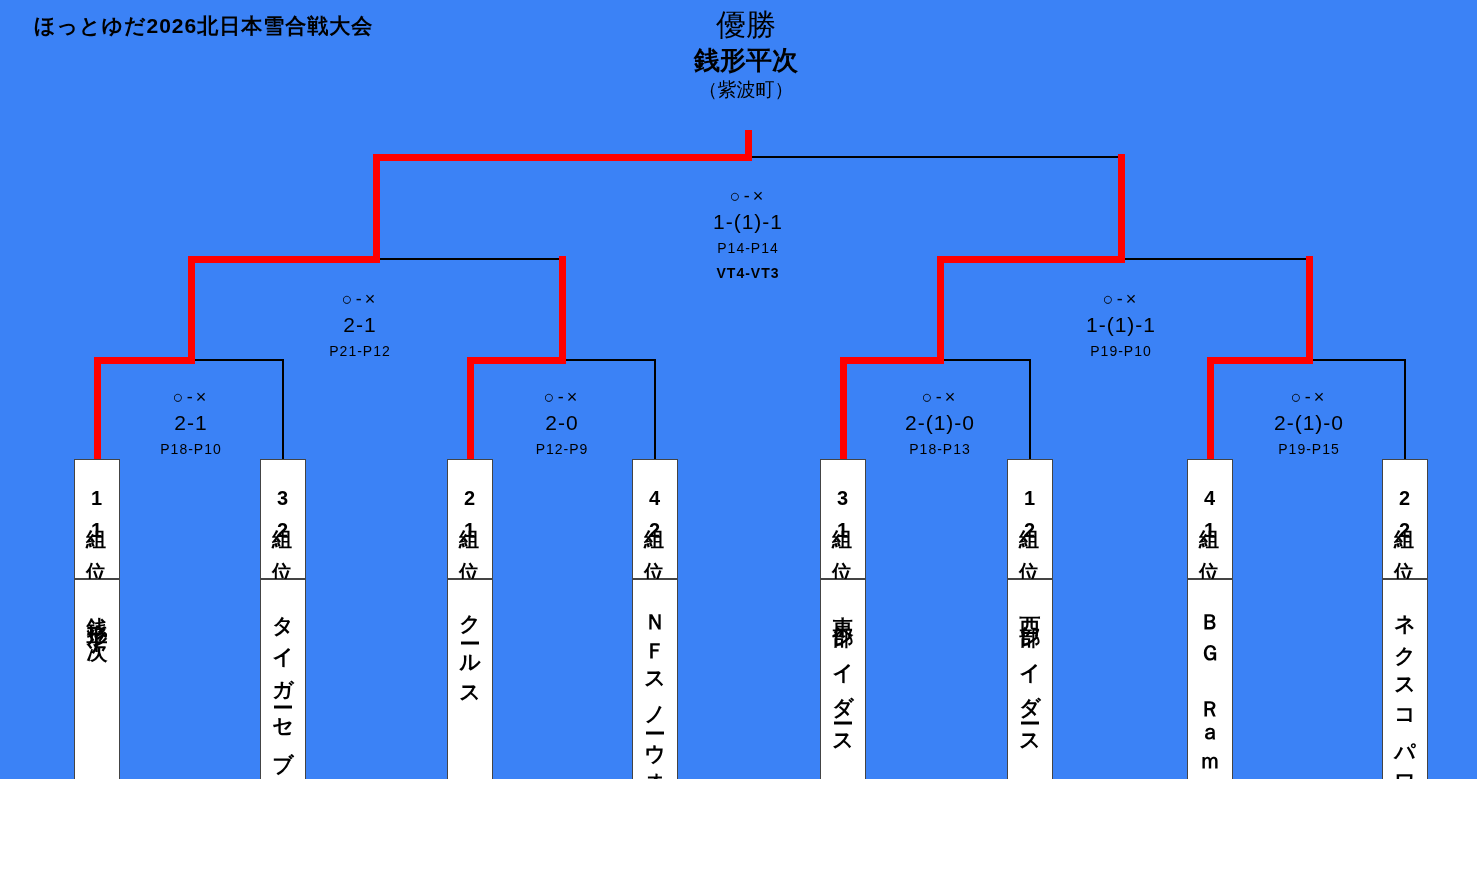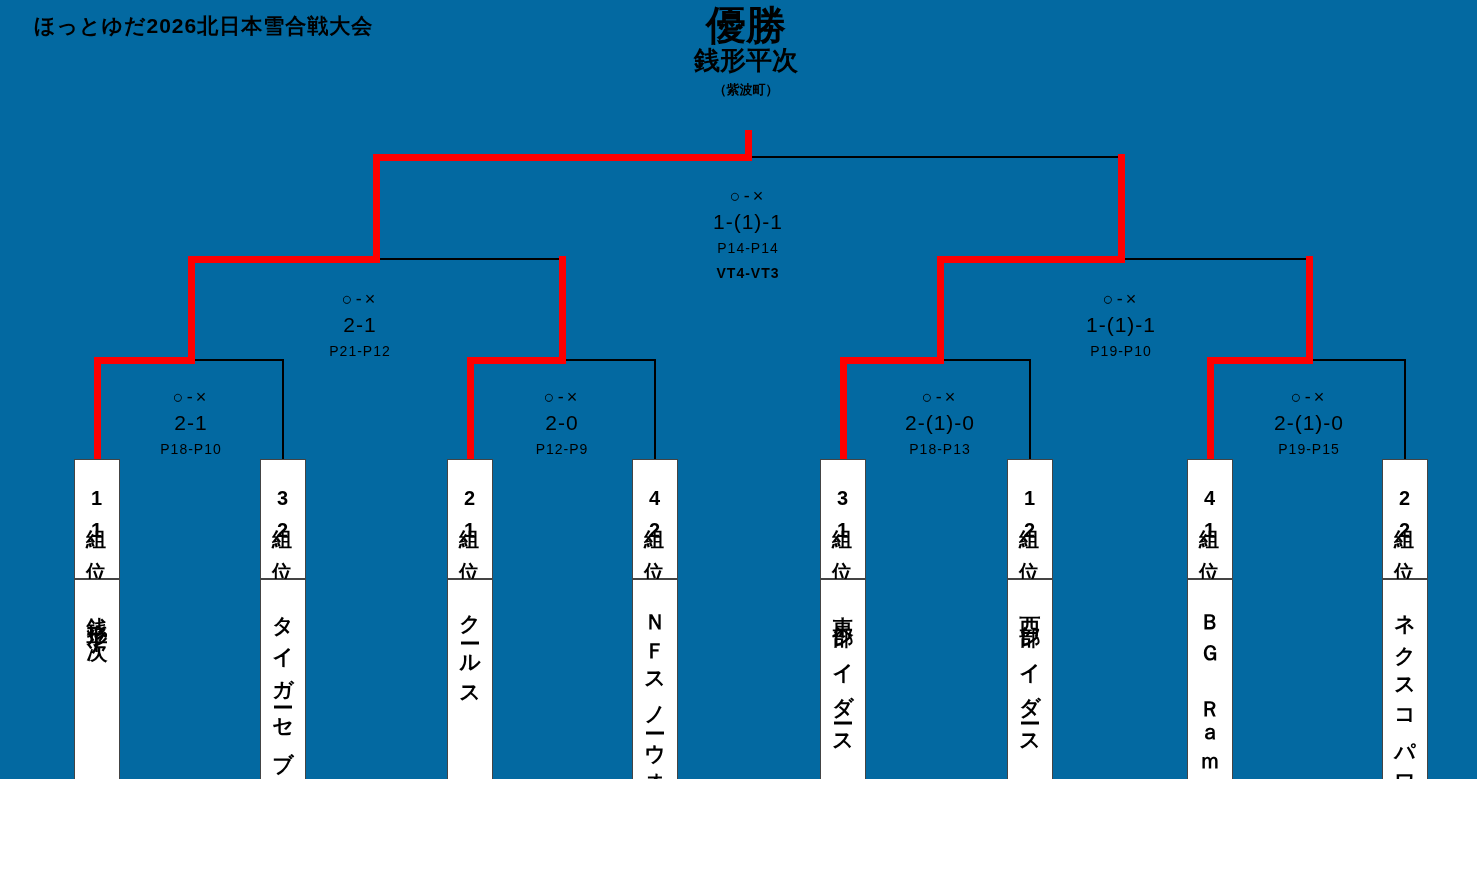--- a/index.html
+++ b/index.html
@@ -1,38 +1,38 @@
 <!DOCTYPE html>
 <html><head>
 <meta charset="utf-8">
 <style>
   html,body{margin:0;padding:0;background:#ffffff;}
   #stage{
     position:relative;
     width:1477px;height:779px;
-    background:#0369a1;
+    background:#3b82f6;
     font-family:"Liberation Sans","DejaVu Sans",sans-serif;
     color:#000;
     overflow:hidden;
   }
   
   .title-line1{
     position:absolute;left:34px;top:12px;
     font-size:21px;font-weight:bold;letter-spacing:1px;white-space:nowrap;
   }
   .title-line2{
     position:absolute;left:34px;top:52px;
     font-size:21px;font-weight:bold;letter-spacing:1px;white-space:nowrap;
   }
   .champion{
     position:absolute;left:596px;top:6px;width:300px;text-align:center;
   }
-  .champion .champ-label{font-size:40px;font-weight:bold;line-height:38px;}
+  .champion .champ-label{font-size:30px;font-weight:normal;line-height:38px;}
   .champion .champ-name{font-size:26px;font-weight:bold;line-height:33px;}
-  .champion .champ-loc{font-size:13px;font-weight:bold;line-height:26px;}
+  .champion .champ-loc{font-size:19px;font-weight:normal;line-height:26px;}
   
   #lines .ln{position:absolute;}
   
   .score{
     position:absolute;text-align:center;transform:translateX(-50%);
     white-space:nowrap;
   }
   .score .res{font-size:18px;line-height:26px;letter-spacing:3px;}
   .score .sc{font-size:21px;line-height:26px;letter-spacing:1px;}
   .score .pts{font-size:14px;font-weight:normal;line-height:26px;letter-spacing:1px;}

